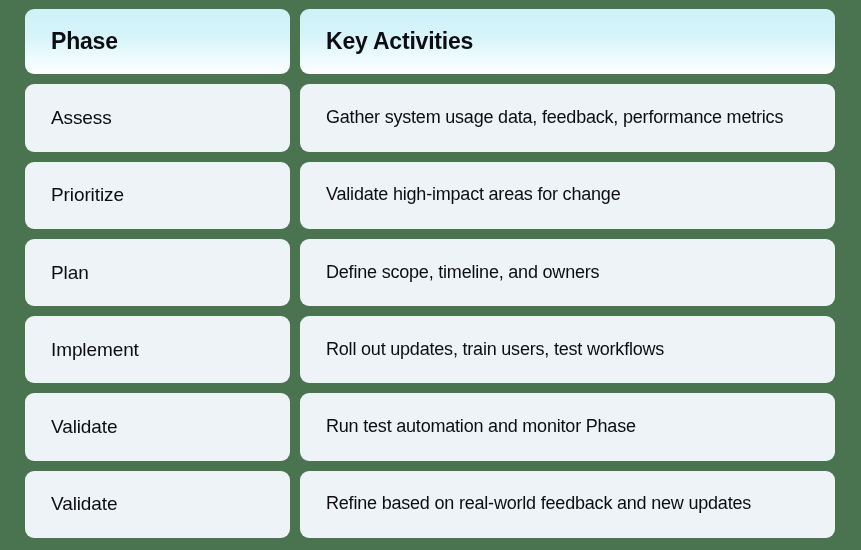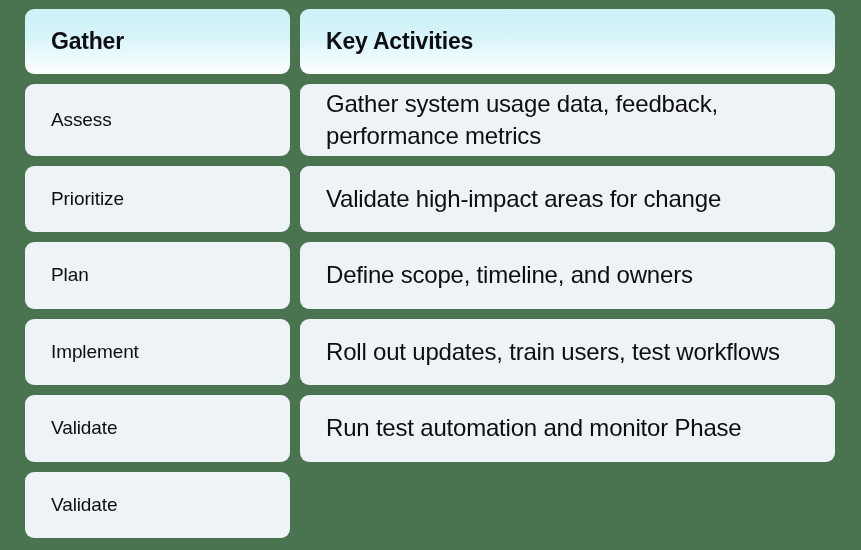--- a/index.html
+++ b/index.html
@@ -59,34 +59,34 @@
   .row-body { height: 72px; border-radius: 22px; }
   .row-body.tall { height: 72px; }
 
   .cell .phase-text {
     font-size: 19px;
     font-weight: normal;
     letter-spacing: -0.1px;
   }
 
   .cell .activity-text {
-    font-size: 24px;
+    font-size: 18px;
     font-weight: normal;
     line-height: 1.32;
     letter-spacing: -0.2px;
   }
 </style>
 </head>
 <body>
 
 <div class="table-wrap">
 
   <div class="row row-header">
     <div class="cell col-phase">
-      <span>Gather</span>
+      <span>Phase</span>
     </div>
     <div class="cell col-activity">
       <span>Key Activities</span>
     </div>
   </div>
 
   <div class="row row-body">
     <div class="cell col-phase">
       <span class="phase-text">Assess</span>
     </div>
@@ -128,15 +128,18 @@
     </div>
     <div class="cell col-activity">
       <span class="activity-text">Run test automation and monitor Phase</span>
     </div>
   </div>
 
   <div class="row row-body tall">
     <div class="cell col-phase">
       <span class="phase-text">Validate</span>
     </div>
+    <div class="cell col-activity">
+      <span class="activity-text">Refine based on real-world feedback and new updates</span>
+    </div>
   </div>
 
 </div>
 
 </body></html>

